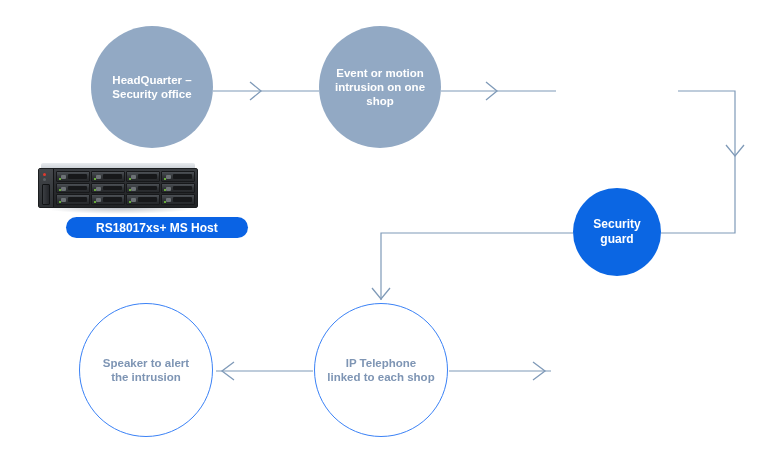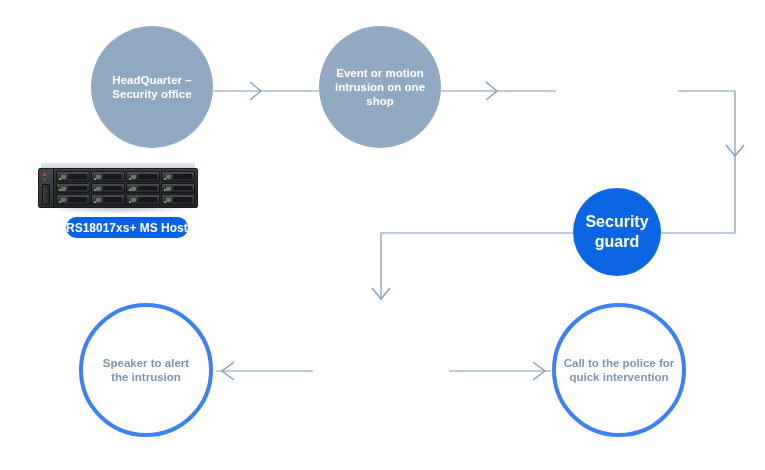--- a/index.html
+++ b/index.html
@@ -45,25 +45,25 @@
   .node-filled {
     background: #92a9c4;
     color: #ffffff;
     font-weight: bold;
     font-size: 11.5px;
   }
   .node-blue {
     background: #0b66e3;
     color: #ffffff;
     font-weight: bold;
-    font-size: 16px;
+    font-size: 12px;
   }
   .node-outline {
     background: #ffffff;
-    border: 4px solid #3b82f6;
+    border: 1px solid #3b82f6;
     color: #7e95b4;
     font-weight: bold;
     font-size: 11.5px;
   }
   
   #server-wrap {
     position: absolute;
     left: 38px;
     top: 163px;
     width: 160px;
@@ -168,21 +168,21 @@
     height: 2px;
     border-radius: 50%;
     background: #7ad63d;
   }
   
   #server-label {
     position: absolute;
     left: 66px;
     top: 217px;
     height: 21px;
-    padding: 0 0;
+    padding: 0 30px;
     background: #0a63e4;
     color: #ffffff;
     border-radius: 11px;
     font-size: 12px;
     font-weight: bold;
     display: flex;
     align-items: center;
     justify-content: center;
     white-space: nowrap;
   }
@@ -242,25 +242,25 @@
   <div class="node node-blue" style="left:573px; top:188px; width:88px; height:88px;">
     <span class="node-label">Security
 guard</span>
   </div>
 
   <div class="node node-outline" style="left:79px; top:303px; width:134px; height:134px;">
     <span class="node-label">Speaker to alert
 the intrusion</span>
   </div>
 
-
-  <div class="node node-outline" style="left:552px; top:303px; width:134px; height:134px;">
-    <span class="node-label">Call to the police for
-quick intervention</span>
-  </div>
+  <div class="node node-outline" style="left:314px; top:303px; width:134px; height:134px;">
+    <span class="node-label">IP Telephone
+linked to each shop</span>
+  </div>
+
 
   <div id="server-wrap">
     <div class="srv-shadow"></div>
     <div class="srv-top"></div>
     <div class="srv-body">
       <div class="srv-ear">
         <span class="led red"></span>
         <span class="led amber"></span>
         <span class="handle"></span>
       </div>

